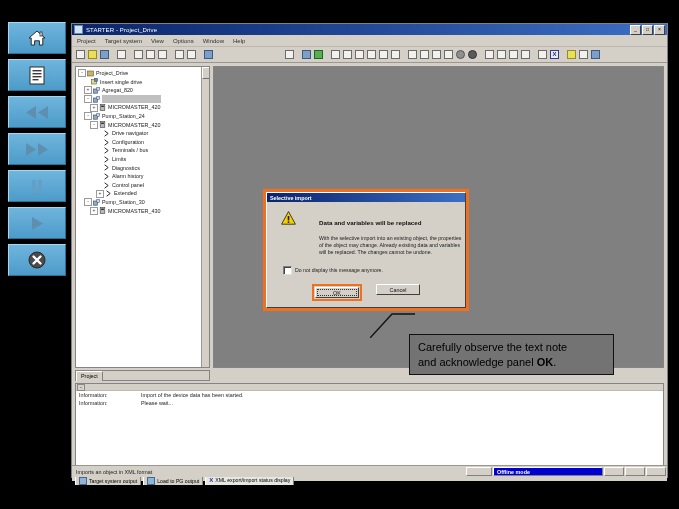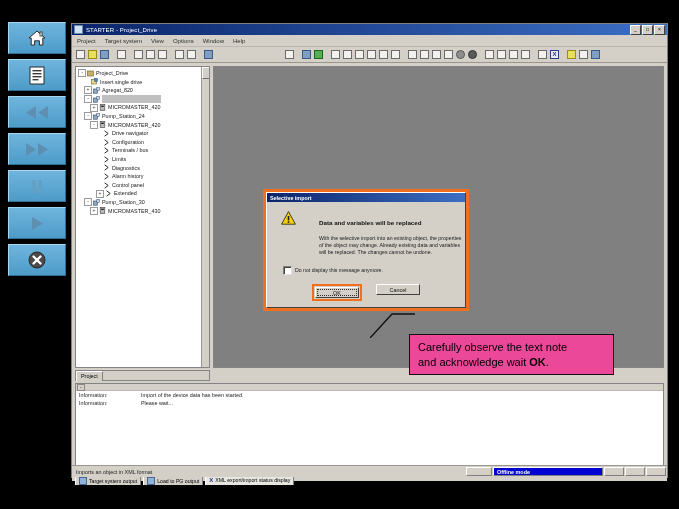--- a/index.html
+++ b/index.html
@@ -99,21 +99,21 @@
   .chkbox{width:7px;height:7px;background:#fff;border:1px solid #7f7f7f;border-right-color:#e3e1dc;
           border-bottom-color:#e3e1dc;box-shadow:inset 1px 1px 0 #404040;flex:0 0 auto;cursor:pointer;}
   .dlg-btns{position:absolute;left:0;right:0;bottom:6px;display:flex;justify-content:center;gap:14px;}
   .okwrap{border:2px solid #f07020;padding:1px;}
   .dbtn{width:44px;height:11px;background:#d4d0c8;border:1px solid #fff;border-right-color:#404040;
         border-bottom-color:#404040;font-size:5.4px;color:#101010;display:flex;align-items:center;
         justify-content:center;cursor:pointer;box-sizing:border-box;}
   .dbtn.focus{outline:1px dotted #333;outline-offset:-3px;}
 
   
-  .callout{position:absolute;left:409px;top:334px;width:205px;height:41px;background:#ec4899;
+  .callout{position:absolute;left:409px;top:334px;width:205px;height:41px;background:#737373;
            border:1px solid #111;box-sizing:border-box;display:flex;align-items:center;padding:0 8px;}
   .callout-text{font-size:11px;color:#000;line-height:15px;}
   .callout-text b{font-weight:bold;}
   .leader{position:absolute;left:370px;top:312px;width:45px;height:26px;}
 </style>
 </head>
 <body>
 
 <div id="root">
 
@@ -531,17 +531,17 @@
       </div>
     </div>
   </div>
 
   <svg class="leader" viewBox="0 0 45 26">
     <path d="M0 26 L22 2 L45 2" fill="none" stroke="#111" stroke-width="1.4"></path>
   </svg>
   <div class="callout">
     <div class="callout-text">
       <span>Carefully observe the text note</span><br>
-      <span>and acknowledge wait </span><b>OK</b><span>.</span>
+      <span>and acknowledge panel </span><b>OK</b><span>.</span>
     </div>
   </div>
 
 </div>
 
 </body></html>

